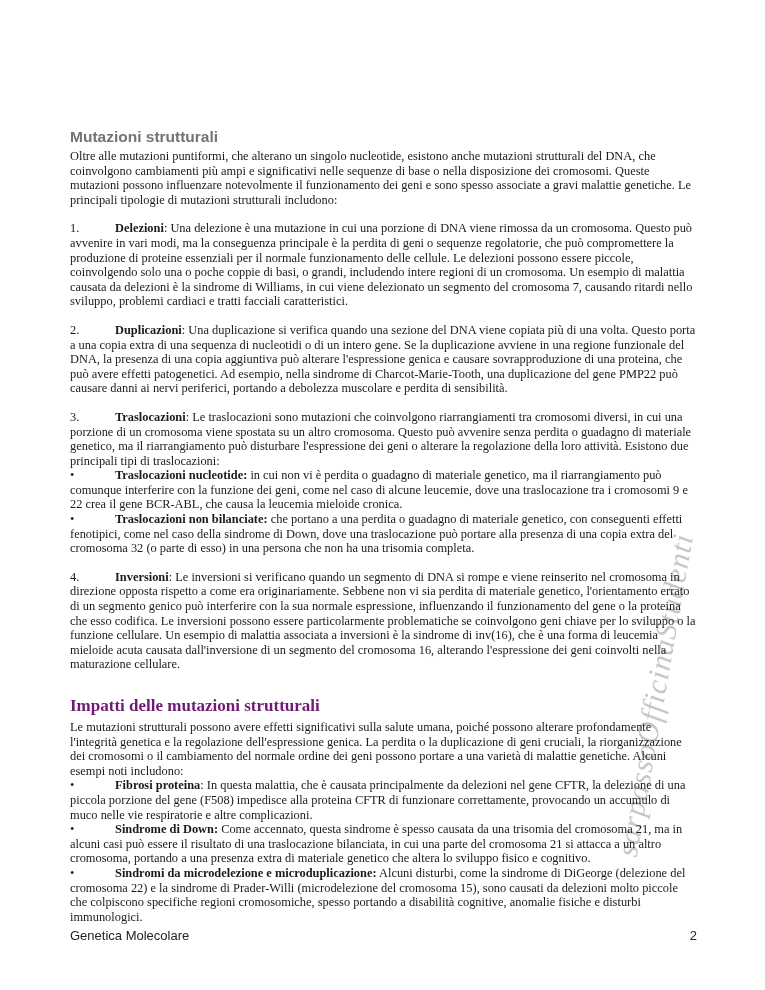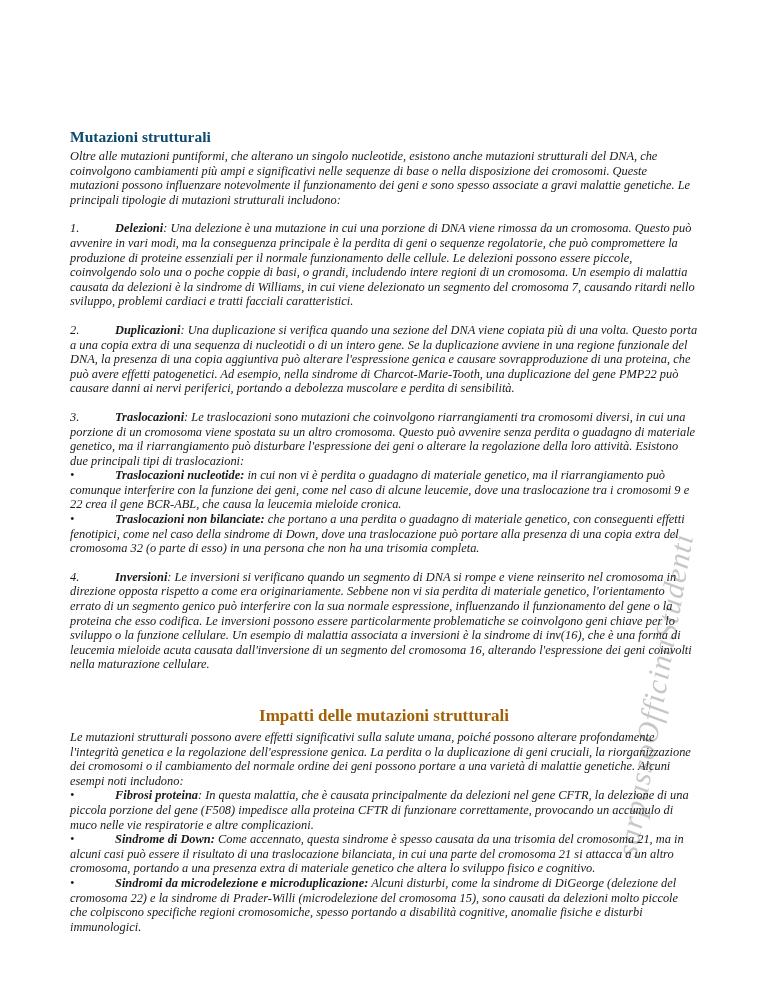--- a/index.html
+++ b/index.html
@@ -15,38 +15,36 @@
   .content {
     position: absolute;
     left: 70px;
     top: 128px;
     width: 628px;
     z-index: 1;
   }
   .h1 {
     font-size: 15.5px;
     font-weight: bold;
-    color: #0c4a6e;
+    color: #737373;
     margin: 0 0 3px 0;
-    font-family: Liberation Serif, serif;
+    font-family: Liberation Sans, sans-serif;
   }
   .h2 {
     font-size: 17px;
     font-weight: bold;
-    color: #a16207;
-    margin: 34px 0 4px 0;
+    color: #701a75;
+    margin: 24px 0 4px 0;
     font-family: "Liberation Serif", serif;
-    text-align: center;
   }
   .para {
     font-size: 12.4px;
     line-height: 14.6px;
     margin: 0 0 14px 0;
     text-align: left;
-    font-style: italic;
   }
   .tight { margin-bottom: 0; }
   .gap-large { }
   .num {
     display: inline-block;
     width: 45px;
   }
   .bullet-marker {
     display: inline-block;
     width: 45px;
@@ -110,14 +108,18 @@
     <p class="para tight">Le mutazioni strutturali possono avere effetti significativi sulla salute umana, poiché possono alterare profondamente l'integrità genetica e la regolazione dell'espressione genica. La perdita o la duplicazione di geni cruciali, la riorganizzazione dei cromosomi o il cambiamento del normale ordine dei geni possono portare a una varietà di malattie genetiche. Alcuni esempi noti includono:</p>
 
     <p class="para tight"><span class="bullet-marker">•</span><b>Fibrosi proteina</b><span>: In questa malattia, che è causata principalmente da delezioni nel gene CFTR, la delezione di una piccola porzione del gene (F508) impedisce alla proteina CFTR di funzionare correttamente, provocando un accumulo di muco nelle vie respiratorie e altre complicazioni.</span></p>
 
     <p class="para tight"><span class="bullet-marker">•</span><b>Sindrome di Down:</b><span> Come accennato, questa sindrome è spesso causata da una trisomia del cromosoma 21, ma in alcuni casi può essere il risultato di una traslocazione bilanciata, in cui una parte del cromosoma 21 si attacca a un altro cromosoma, portando a una presenza extra di materiale genetico che altera lo sviluppo fisico e cognitivo.</span></p>
 
     <p class="para tight"><span class="bullet-marker">•</span><b>Sindromi da microdelezione e microduplicazione:</b><span> Alcuni disturbi, come la sindrome di DiGeorge (delezione del cromosoma 22) e la sindrome di Prader-Willi (microdelezione del cromosoma 15), sono causati da delezioni molto piccole che colpiscono specifiche regioni cromosomiche, spesso portando a disabilità cognitive, anomalie fisiche e disturbi immunologici.</span></p>
 
   </div>
 
+  <div class="footer">
+    <span>Genetica Molecolare</span>
+    <span>2</span>
+  </div>
 
 </div>
 
 </body></html>

